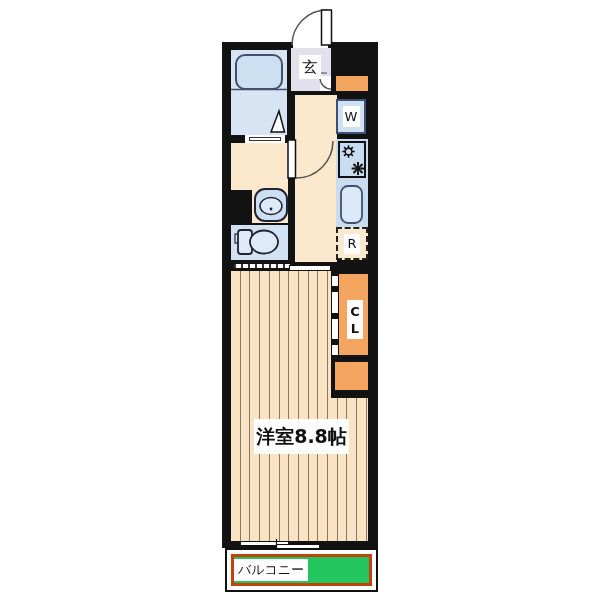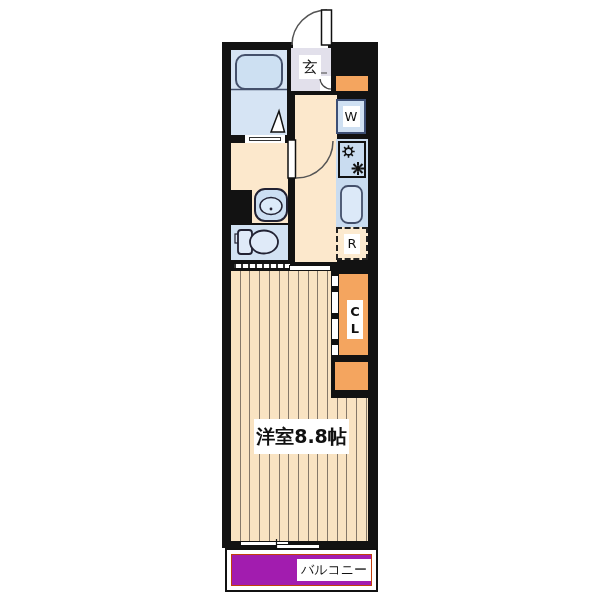--- a/index.html
+++ b/index.html
@@ -38,22 +38,22 @@
 
   #closet-door-strip { left:331px; top:276px; width:8px; height:79px; background:#fff; border-left:1px solid #111; border-right:1px solid #111; }
   .hinge-mark { position:absolute; left:0; width:100%; height:6px; background:#111; }
   #closet       { left:339px; top:274px; width:29px; height:81px; background:#f4a55f; }
   #closet-lower { left:335px; top:362px; width:33px; height:28px; background:#f4a55f; }
 
   #window-panel-1 { left:240px; top:541px; width:49px; height:5px; background:#fff; border:1px solid #111; }
   #window-panel-2 { left:276px; top:544px; width:44px; height:5px; background:#fff; border:1px solid #111; }
 
   #balcony       { left:225px; top:548px; width:153px; height:44px; background:#fff; border:2px solid #111; }
-  #balcony-inner { position:absolute; left:4px; top:4px; right:4px; bottom:4px; background:#a21caf; border:1px solid #c2410c;
-                   display:flex; align-items:center; justify-content:flex-end; }
+  #balcony-inner { position:absolute; left:4px; top:4px; right:4px; bottom:4px; background:#22c55e; border:3px solid #c2410c;
+                   display:flex; align-items:center; justify-content:flex-start; }
 
   
   .labelbox { background:#ffffff; color:#111; display:flex; align-items:center; justify-content:center; }
   #genkan-label   { left:299px; top:55px;  width:22px; height:24px; font-size:15px; }
   #washer-label   { width:17px; height:21px; font-size:13px; }
   #fridge-label   { width:16px; height:20px; font-size:13px; }
   #closet-label   { left:347px; top:300px; width:16px; height:39px; font-size:13px; font-weight:700; flex-direction:column; line-height:17px; }
   #room-label     { left:254px; top:419px; width:95px; height:35px; font-size:19px; font-weight:600; white-space:nowrap;justify-content:center; }
   #balcony-label  { width:74px; height:22px; font-size:13px; }
 

